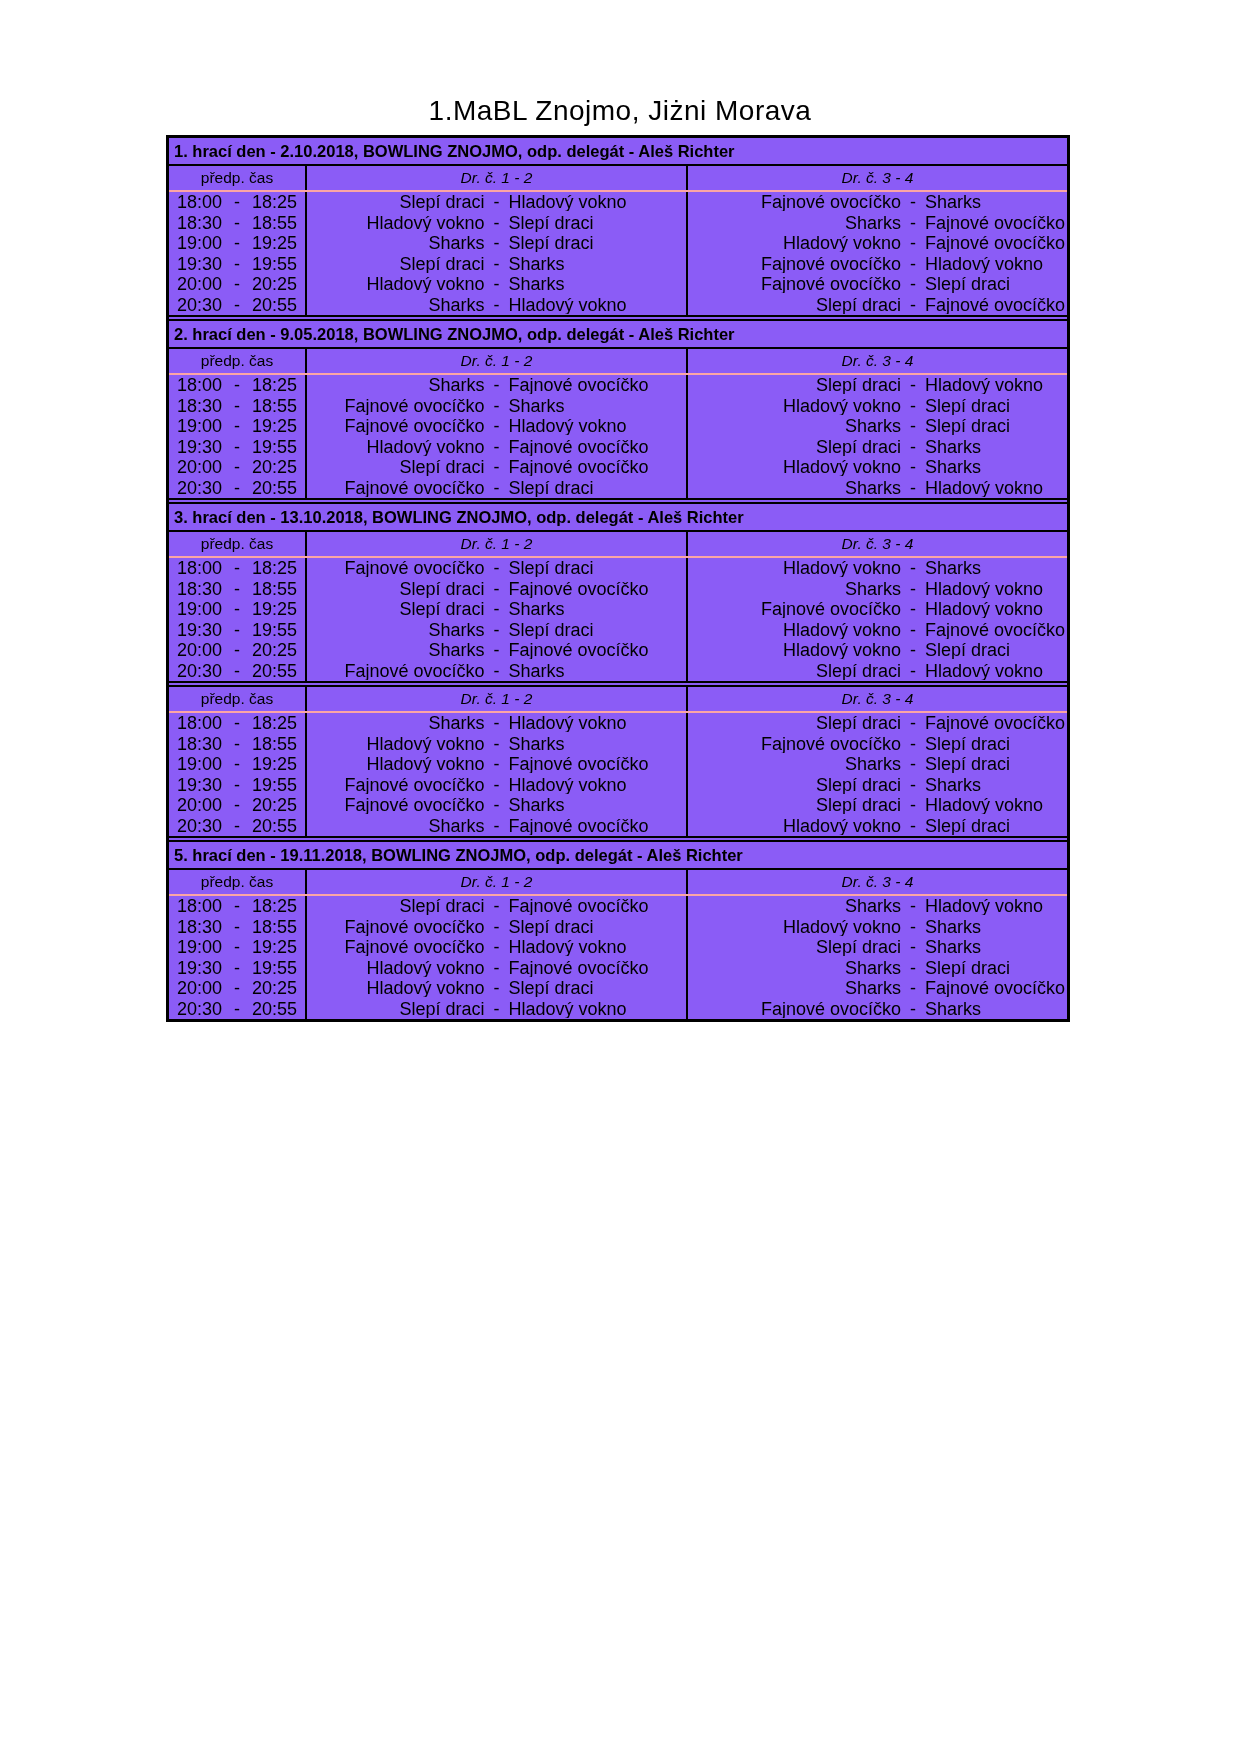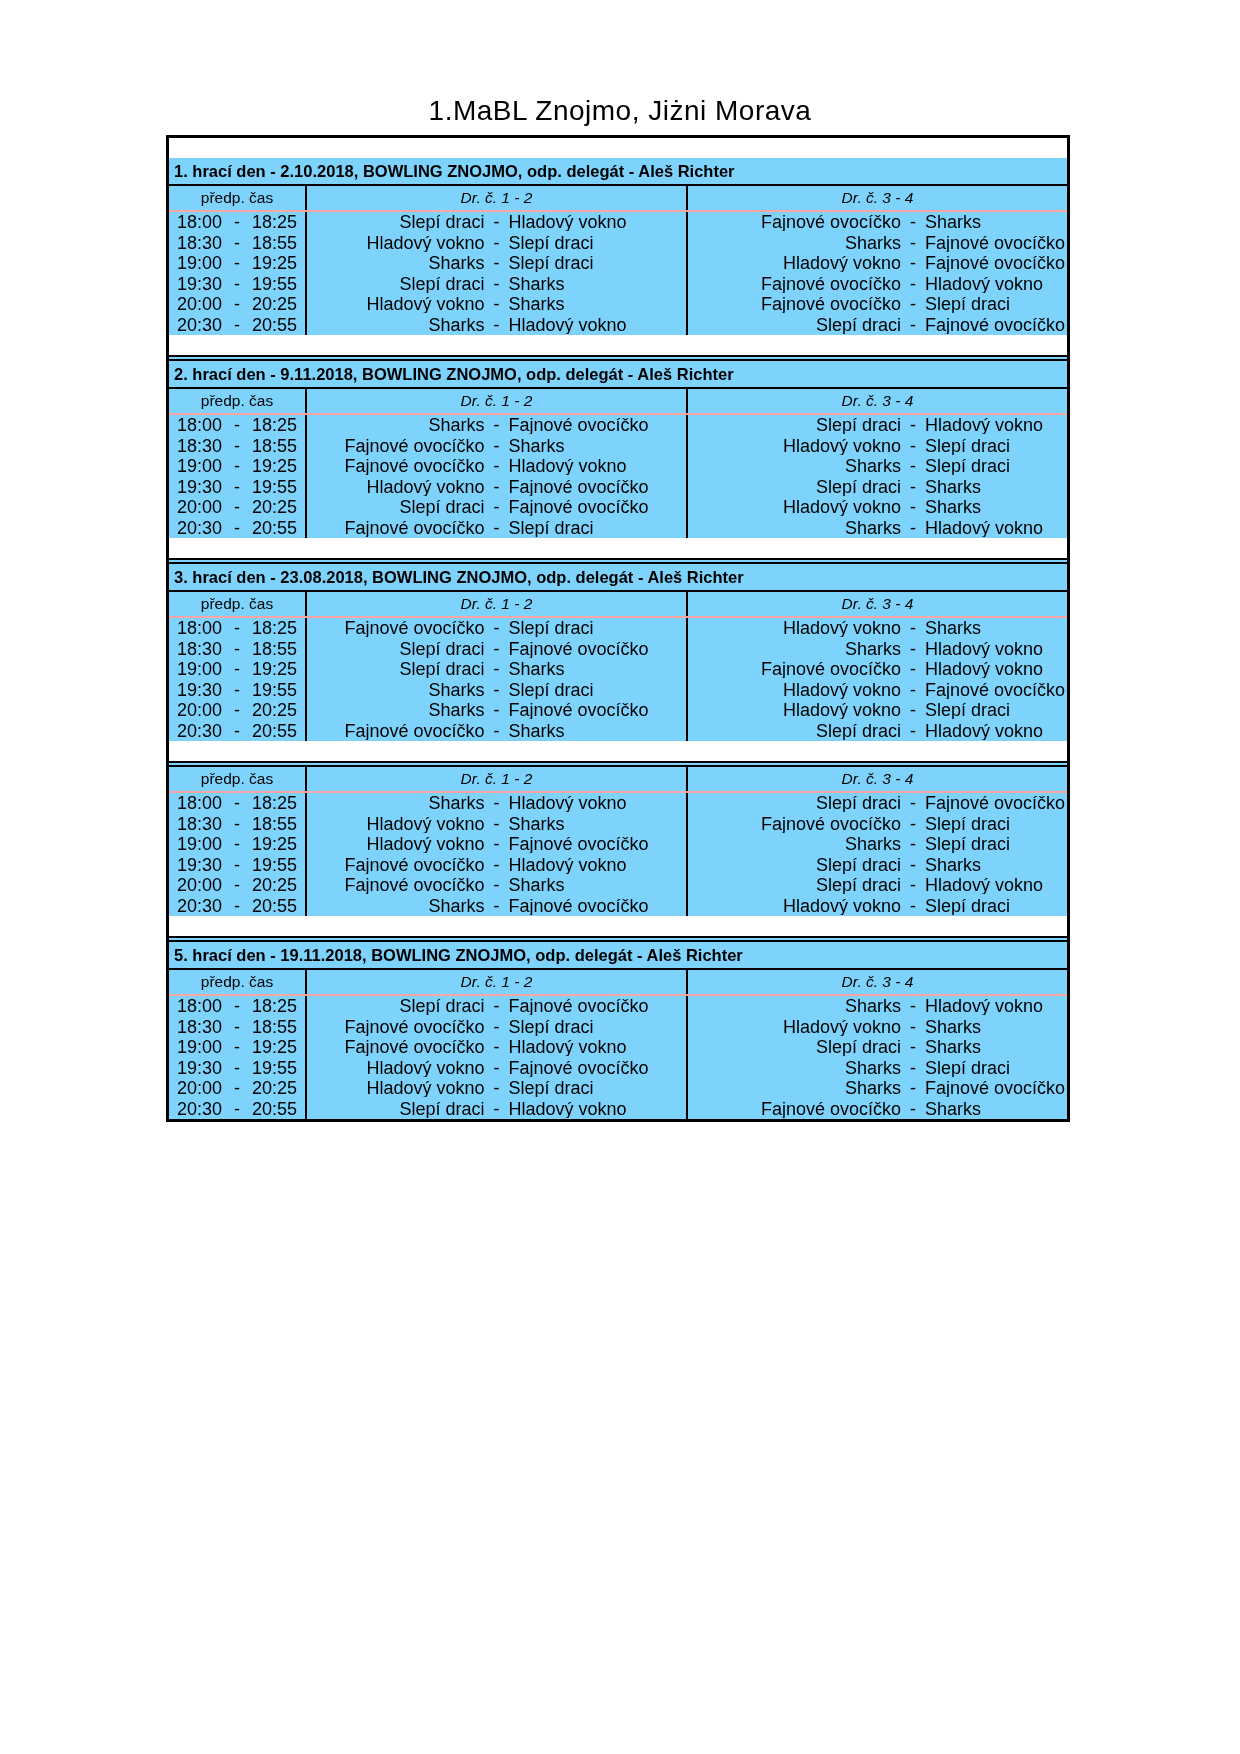--- a/index.html
+++ b/index.html
@@ -30,21 +30,21 @@
     line-height: 33px;
     letter-spacing: 0.5px;
   }
   .schedule {
     box-sizing: border-box;
     width: 904px;
     margin: 8px 0 0 166px;
     border: 3px solid #000;
     background: #fff;
   }
-  .day-section { background: #7dd3fc; margin-top: 20px; }
+  .day-section { background: #8b5cf6; }
   .day-section + .day-section { border-top: 6px double #000; }
 
   .day-header {
     font-weight: bold;
     font-size: 16.5px;
     line-height: 20px;
     padding: 3px 6px 3px 5px;
     border-bottom: 2px solid #000;
     white-space: nowrap;
   }
@@ -205,21 +205,21 @@
             <span class="team b">Hladový vokno</span>
           </div>
           <div class="cell match lanes34">
             <span class="team a">Slepí draci</span>
             <span class="mdash">-</span>
             <span class="team b">Fajnové ovocíčko</span>
           </div>
         </div>
       </section>
       <section class="day-section">
-        <div class="day-header">2. hrací den - 9.11.2018, BOWLING ZNOJMO, odp. delegát - Aleš Richter</div>
+        <div class="day-header">2. hrací den - 9.05.2018, BOWLING ZNOJMO, odp. delegát - Aleš Richter</div>
         <div class="grid-row col-header-row">
           <div class="col-h">předp. čas</div>
           <div class="col-h lane">Dr. č. 1 - 2</div>
           <div class="col-h lane">Dr. č. 3 - 4</div>
         </div>
         <div class="grid-row data-row">
           <div class="cell time">
             <span class="t">18:00</span>
             <span class="tdash">-</span>
             <span class="t">18:25</span>
@@ -315,21 +315,21 @@
             <span class="team b">Slepí draci</span>
           </div>
           <div class="cell match lanes34">
             <span class="team a">Sharks</span>
             <span class="mdash">-</span>
             <span class="team b">Hladový vokno</span>
           </div>
         </div>
       </section>
       <section class="day-section">
-        <div class="day-header">3. hrací den - 23.08.2018, BOWLING ZNOJMO, odp. delegát - Aleš Richter</div>
+        <div class="day-header">3. hrací den - 13.10.2018, BOWLING ZNOJMO, odp. delegát - Aleš Richter</div>
         <div class="grid-row col-header-row">
           <div class="col-h">předp. čas</div>
           <div class="col-h lane">Dr. č. 1 - 2</div>
           <div class="col-h lane">Dr. č. 3 - 4</div>
         </div>
         <div class="grid-row data-row">
           <div class="cell time">
             <span class="t">18:00</span>
             <span class="tdash">-</span>
             <span class="t">18:25</span>

